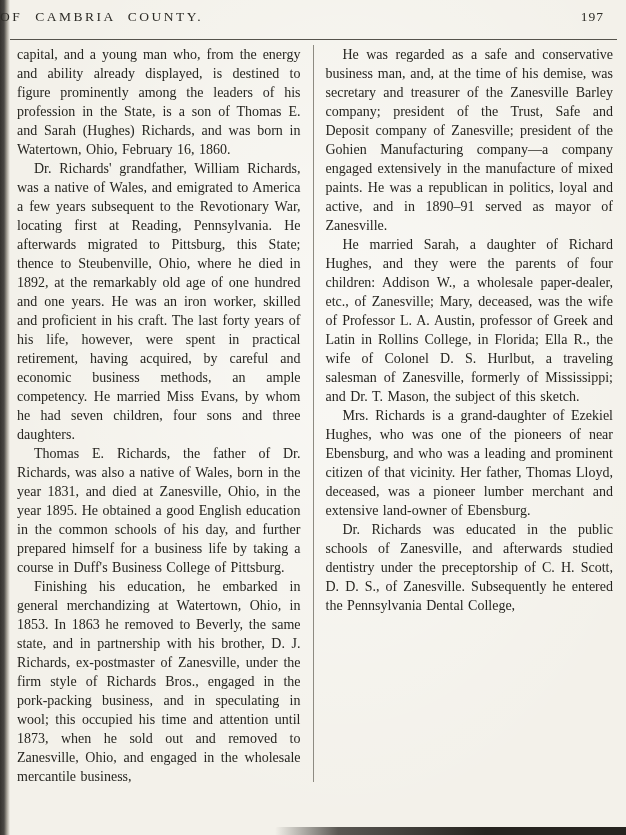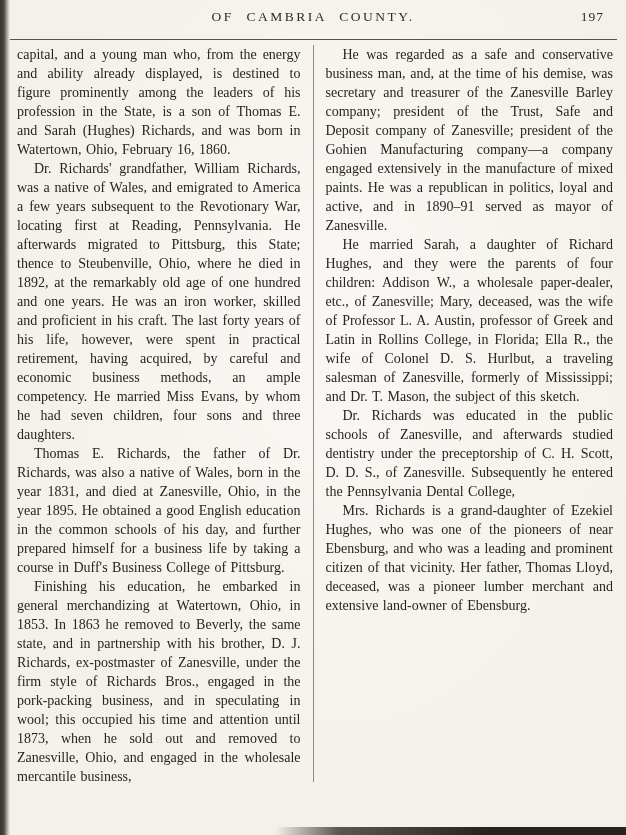--- a/index.html
+++ b/index.html
@@ -38,21 +38,20 @@
     background: linear-gradient(to right, rgba(38,36,32,0), rgba(38,36,32,0.75) 18%, #262420 60%);
     border-radius: 2px 0 0 0;
   }
   .running-head {
     position: relative;
     height: 30px;
     padding-top: 9px;
   }
   .running-head .title {
     display: block;
-    text-align: center;
     font-size: 13.5px;
     letter-spacing: 2.5px;
     word-spacing: 7px;
     color: #2c2b26;
   }
   .running-head .pagenum {
     position: absolute;
     top: 9px;
     right: 22px;
     font-size: 13.5px;
@@ -110,21 +109,21 @@
       <p>Dr. Richards' grandfather, William Richards, was a native of Wales, and emigrated to America a few years subsequent to the Revotionary War, locating first at Reading, Pennsylvania. He afterwards migrated to Pittsburg, this State; thence to Steubenville, Ohio, where he died in 1892, at the remarkably old age of one hundred and one years. He was an iron worker, skilled and proficient in his craft. The last forty years of his life, however, were spent in practical retirement, having acquired, by careful and economic business methods, an ample competency. He married Miss Evans, by whom he had seven children, four sons and three daughters.</p>
       <p>Thomas E. Richards, the father of Dr. Richards, was also a native of Wales, born in the year 1831, and died at Zanesville, Ohio, in the year 1895. He obtained a good English education in the common schools of his day, and further prepared himself for a business life by taking a course in Duff's Business College of Pittsburg.</p>
       <p>Finishing his education, he embarked in general merchandizing at Watertown, Ohio, in 1853. In 1863 he removed to Beverly, the same state, and in partnership with his brother, D. J. Richards, ex-postmaster of Zanesville, under the firm style of Richards Bros., engaged in the pork-packing business, and in speculating in wool; this occupied his time and attention until 1873, when he sold out and removed to Zanesville, Ohio, and engaged in the wholesale mercantile business,</p>
     </div>
 
     <div class="col-divider"></div>
 
     <div class="col right">
       <p>He was regarded as a safe and conservative business man, and, at the time of his demise, was secretary and treasurer of the Zanesville Barley company; president of the Trust, Safe and Deposit company of Zanesville; president of the Gohien Manufacturing company—a company engaged extensively in the manufacture of mixed paints. He was a republican in politics, loyal and active, and in 1890–91 served as mayor of Zanesville.</p>
       <p>He married Sarah, a daughter of Richard Hughes, and they were the parents of four children: Addison W., a wholesale paper-dealer, etc., of Zanesville; Mary, deceased, was the wife of Professor L. A. Austin, professor of Greek and Latin in Rollins College, in Florida; Ella R., the wife of Colonel D. S. Hurlbut, a traveling salesman of Zanesville, formerly of Mississippi; and Dr. T. Mason, the subject of this sketch.</p>
+      <p>Mrs. Richards is a grand-daughter of Ezekiel Hughes, who was one of the pioneers of near Ebensburg, and who was a leading and prominent citizen of that vicinity. Her father, Thomas Lloyd, deceased, was a pioneer lumber merchant and extensive land-owner of Ebensburg.</p>
       <p>Dr. Richards was educated in the public schools of Zanesville, and afterwards studied dentistry under the preceptorship of C. H. Scott, D. D. S., of Zanesville. Subsequently he entered the Pennsylvania Dental College,</p>
-      <p>Mrs. Richards is a grand-daughter of Ezekiel Hughes, who was one of the pioneers of near Ebensburg, and who was a leading and prominent citizen of that vicinity. Her father, Thomas Lloyd, deceased, was a pioneer lumber merchant and extensive land-owner of Ebensburg.</p>
     </div>
 
   </div>
 
   <div class="bottom-shadow"></div>
 
 </div>
 
 </body></html>

